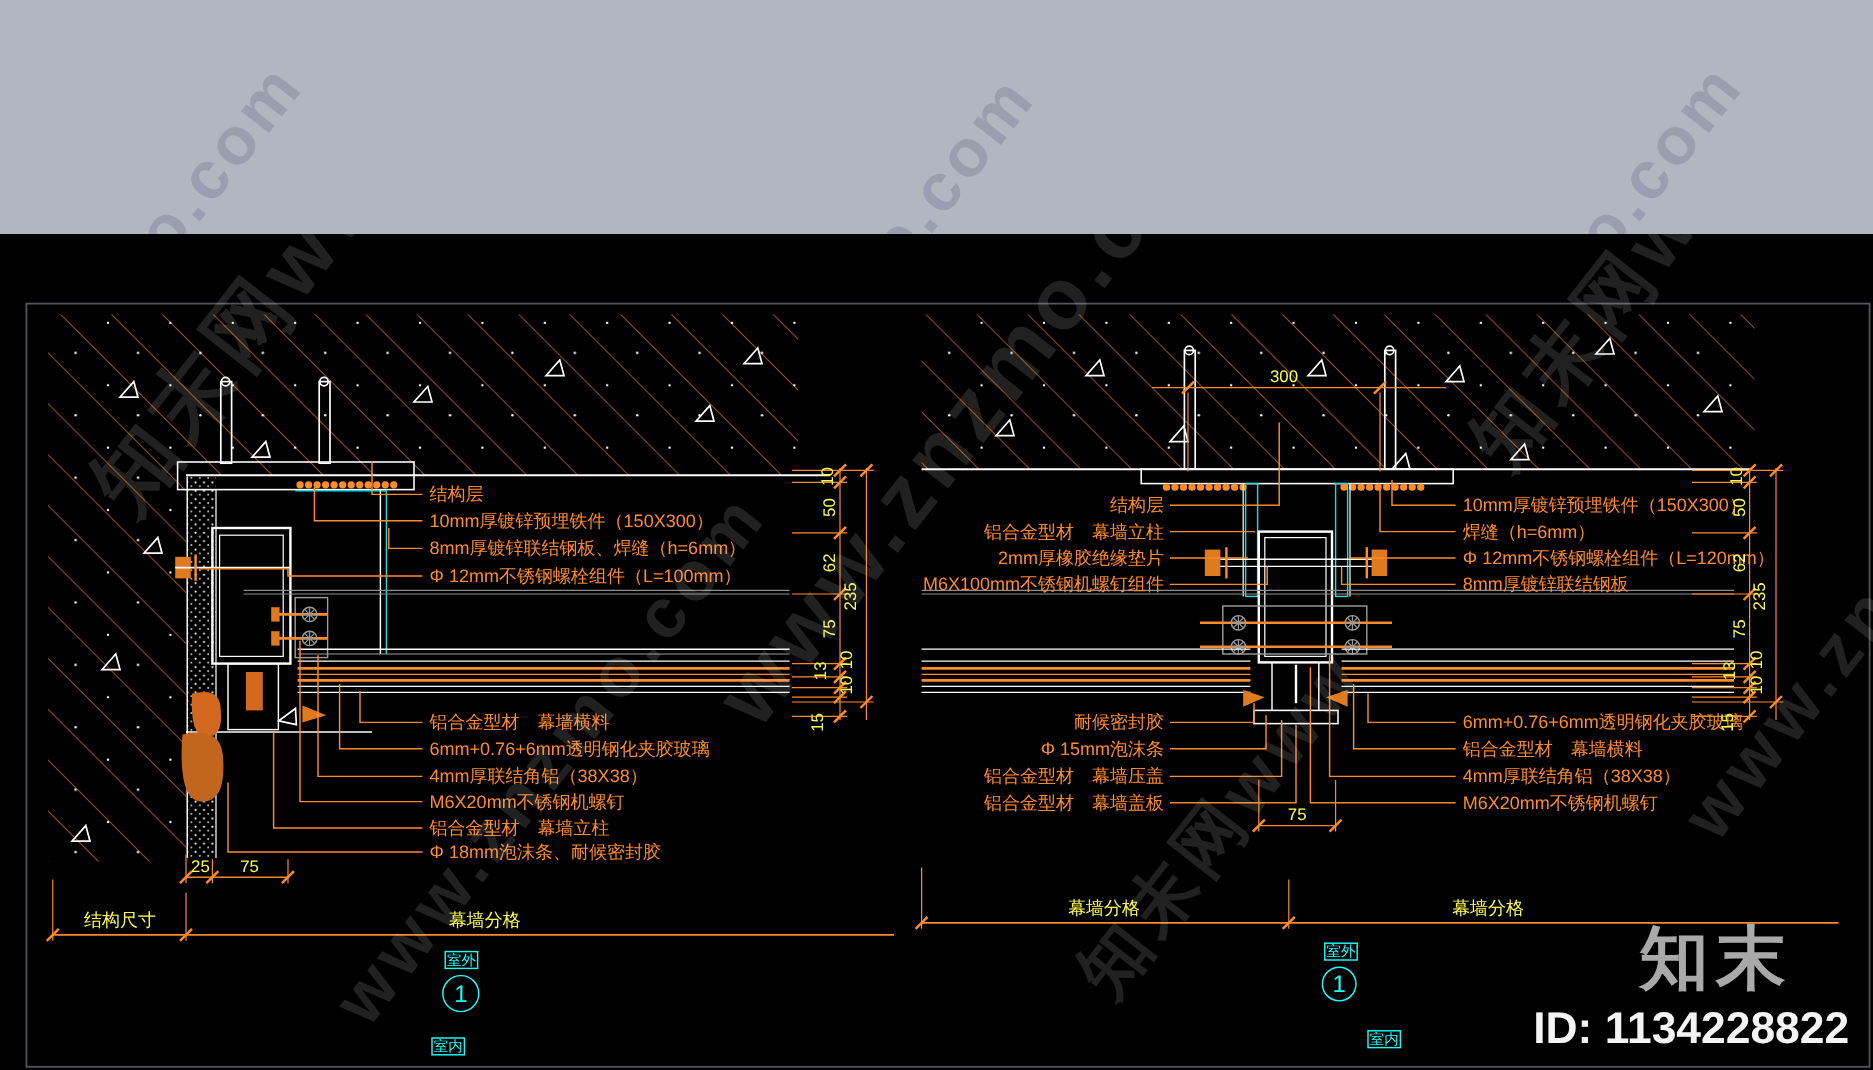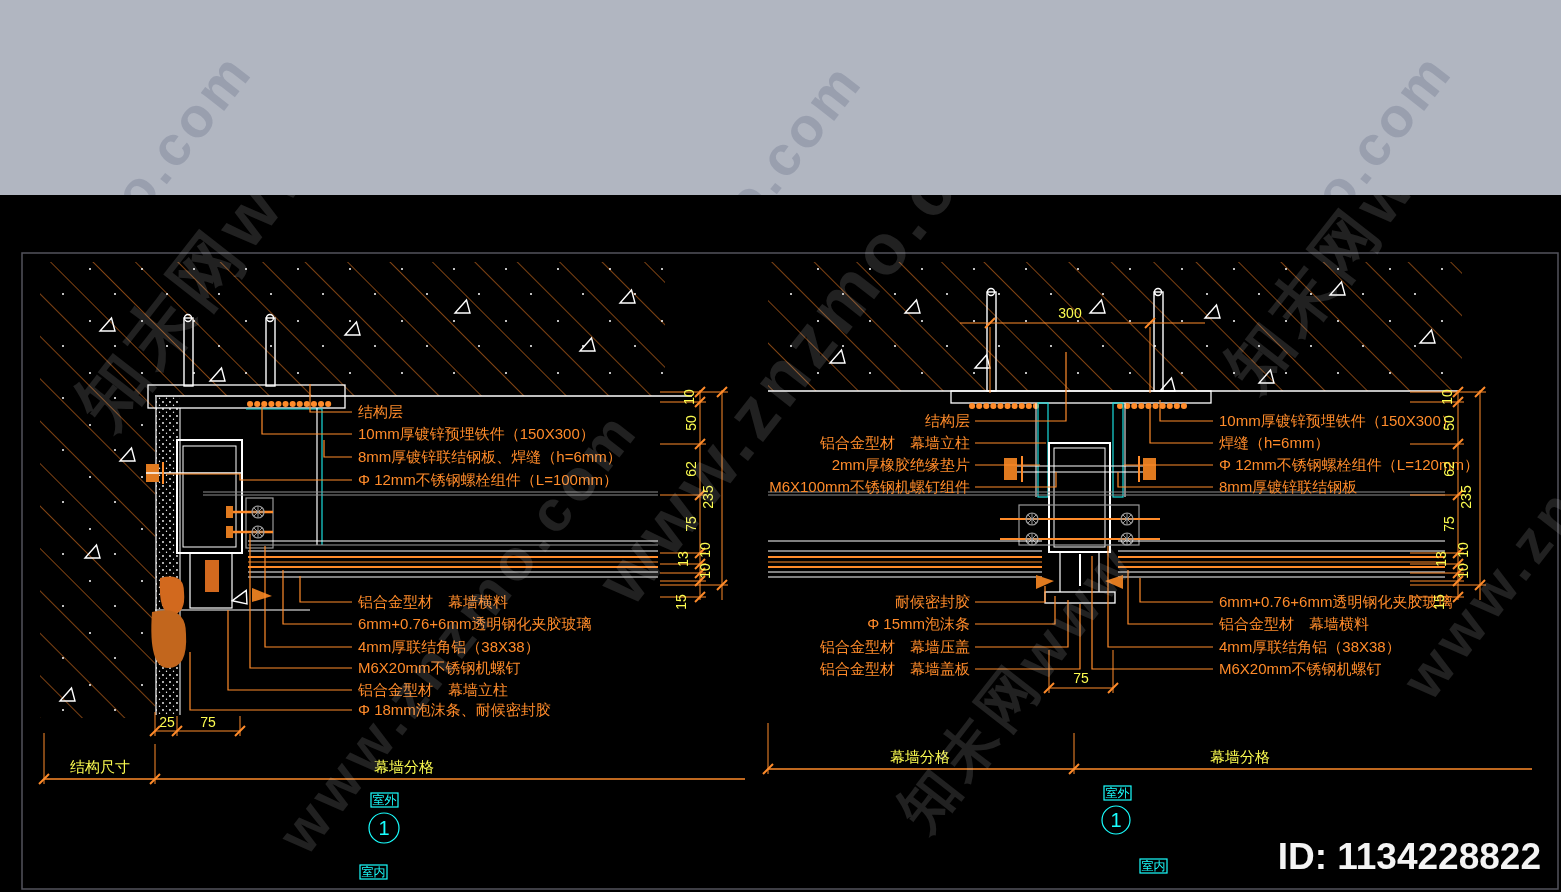--- a/index.html
+++ b/index.html
@@ -468,15 +468,16 @@
   <text class="wmt" font-size="58" transform="rotate(-52 1000 740)" x="880" y="740">知末网www</text>
   <text class="wmt" font-size="58" transform="rotate(-52 1480 640)" x="1400" y="640">www.znzmo.com</text>
 </svg>
 
 <div class="banner">
   <span class="banner-wm" style="left:90px;top:100px;position:absolute;">o.com</span>
   <span class="banner-wm" style="left:700px;top:110px;position:absolute;">o.com</span>
   <span class="banner-wm" style="left:1290px;top:100px;position:absolute;">o.com</span>
 </div>
 
+<div class="footer-logo">知末</div>
 <div class="footer-id">ID: 1134228822</div>
 
 </div>
 
 </body></html>

